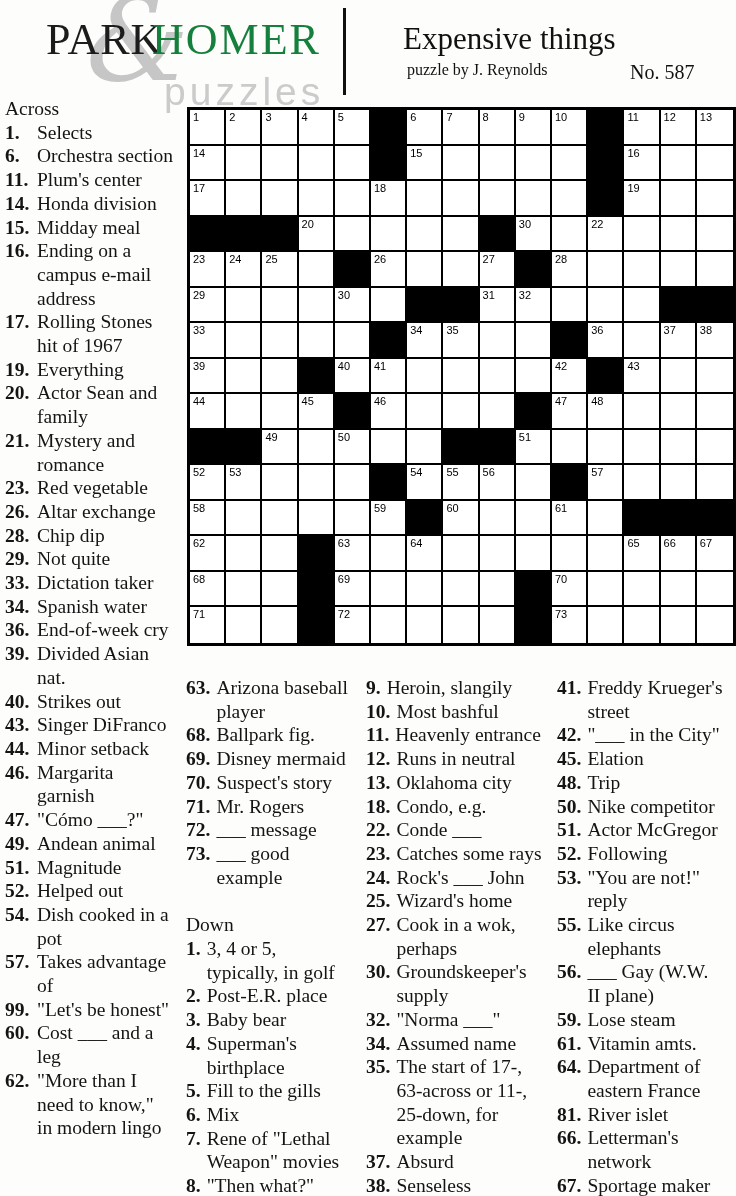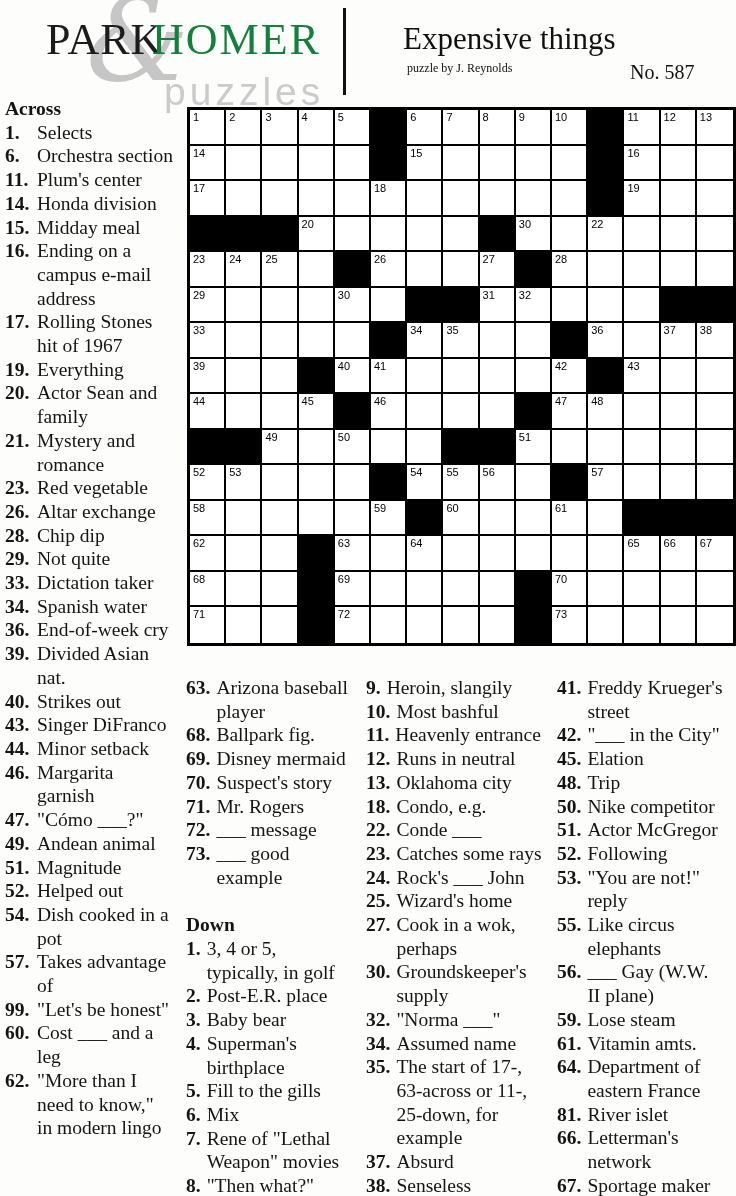--- a/index.html
+++ b/index.html
@@ -30,21 +30,21 @@
   .header-divider{
     position:absolute;left:343px;top:8px;width:3px;height:87px;
     background:#111;
   }
   .puzzle-title{
     position:absolute;left:403px;top:22px;
     font-size:31px;color:#111;line-height:1.1;text-align:right;
   }
   .puzzle-byline{
     position:absolute;left:407px;top:61px;
-    font-size:12px;color:#111;
+    font-size:16px;color:#111;
   }
   .puzzle-number{
     position:absolute;left:630px;top:61px;
     font-size:20px;color:#111;
   }
   
   #grid{
     position:absolute;left:187px;top:107px;width:549px;height:539px;
     display:grid;grid-template-columns:repeat(15,1fr);grid-template-rows:repeat(15,1fr);
     border:3px solid #000;box-sizing:border-box;background:#fff;
@@ -60,21 +60,21 @@
     position:absolute;top:1px;left:3px;
     font-family:"Liberation Sans", sans-serif;
     font-size:11px;line-height:12px;color:#000;
   }
   
   .clue-col{position:absolute;font-size:19.5px;line-height:23.7px;color:#141414;}
   #col-a{left:5px;top:97px;width:200px;}
   #col-b{left:186px;top:676px;width:180px;}
   #col-c{left:366px;top:676px;width:196px;}
   #col-d{left:557px;top:676px;width:200px;}
-  .heading{font-weight:bold;}
+  .heading{font-weight:normal;}
   .clue + .heading{margin-top:24px;}
   .clue{display:flex;align-items:flex-start;}
   .clue .num{font-weight:bold;flex:none;margin-right:6px;white-space:nowrap;}
   #col-a .clue .num{min-width:26px;}
   .clue .txt{white-space:pre-line;}
 </style>
 </head>
 <body>
 
 <header>

